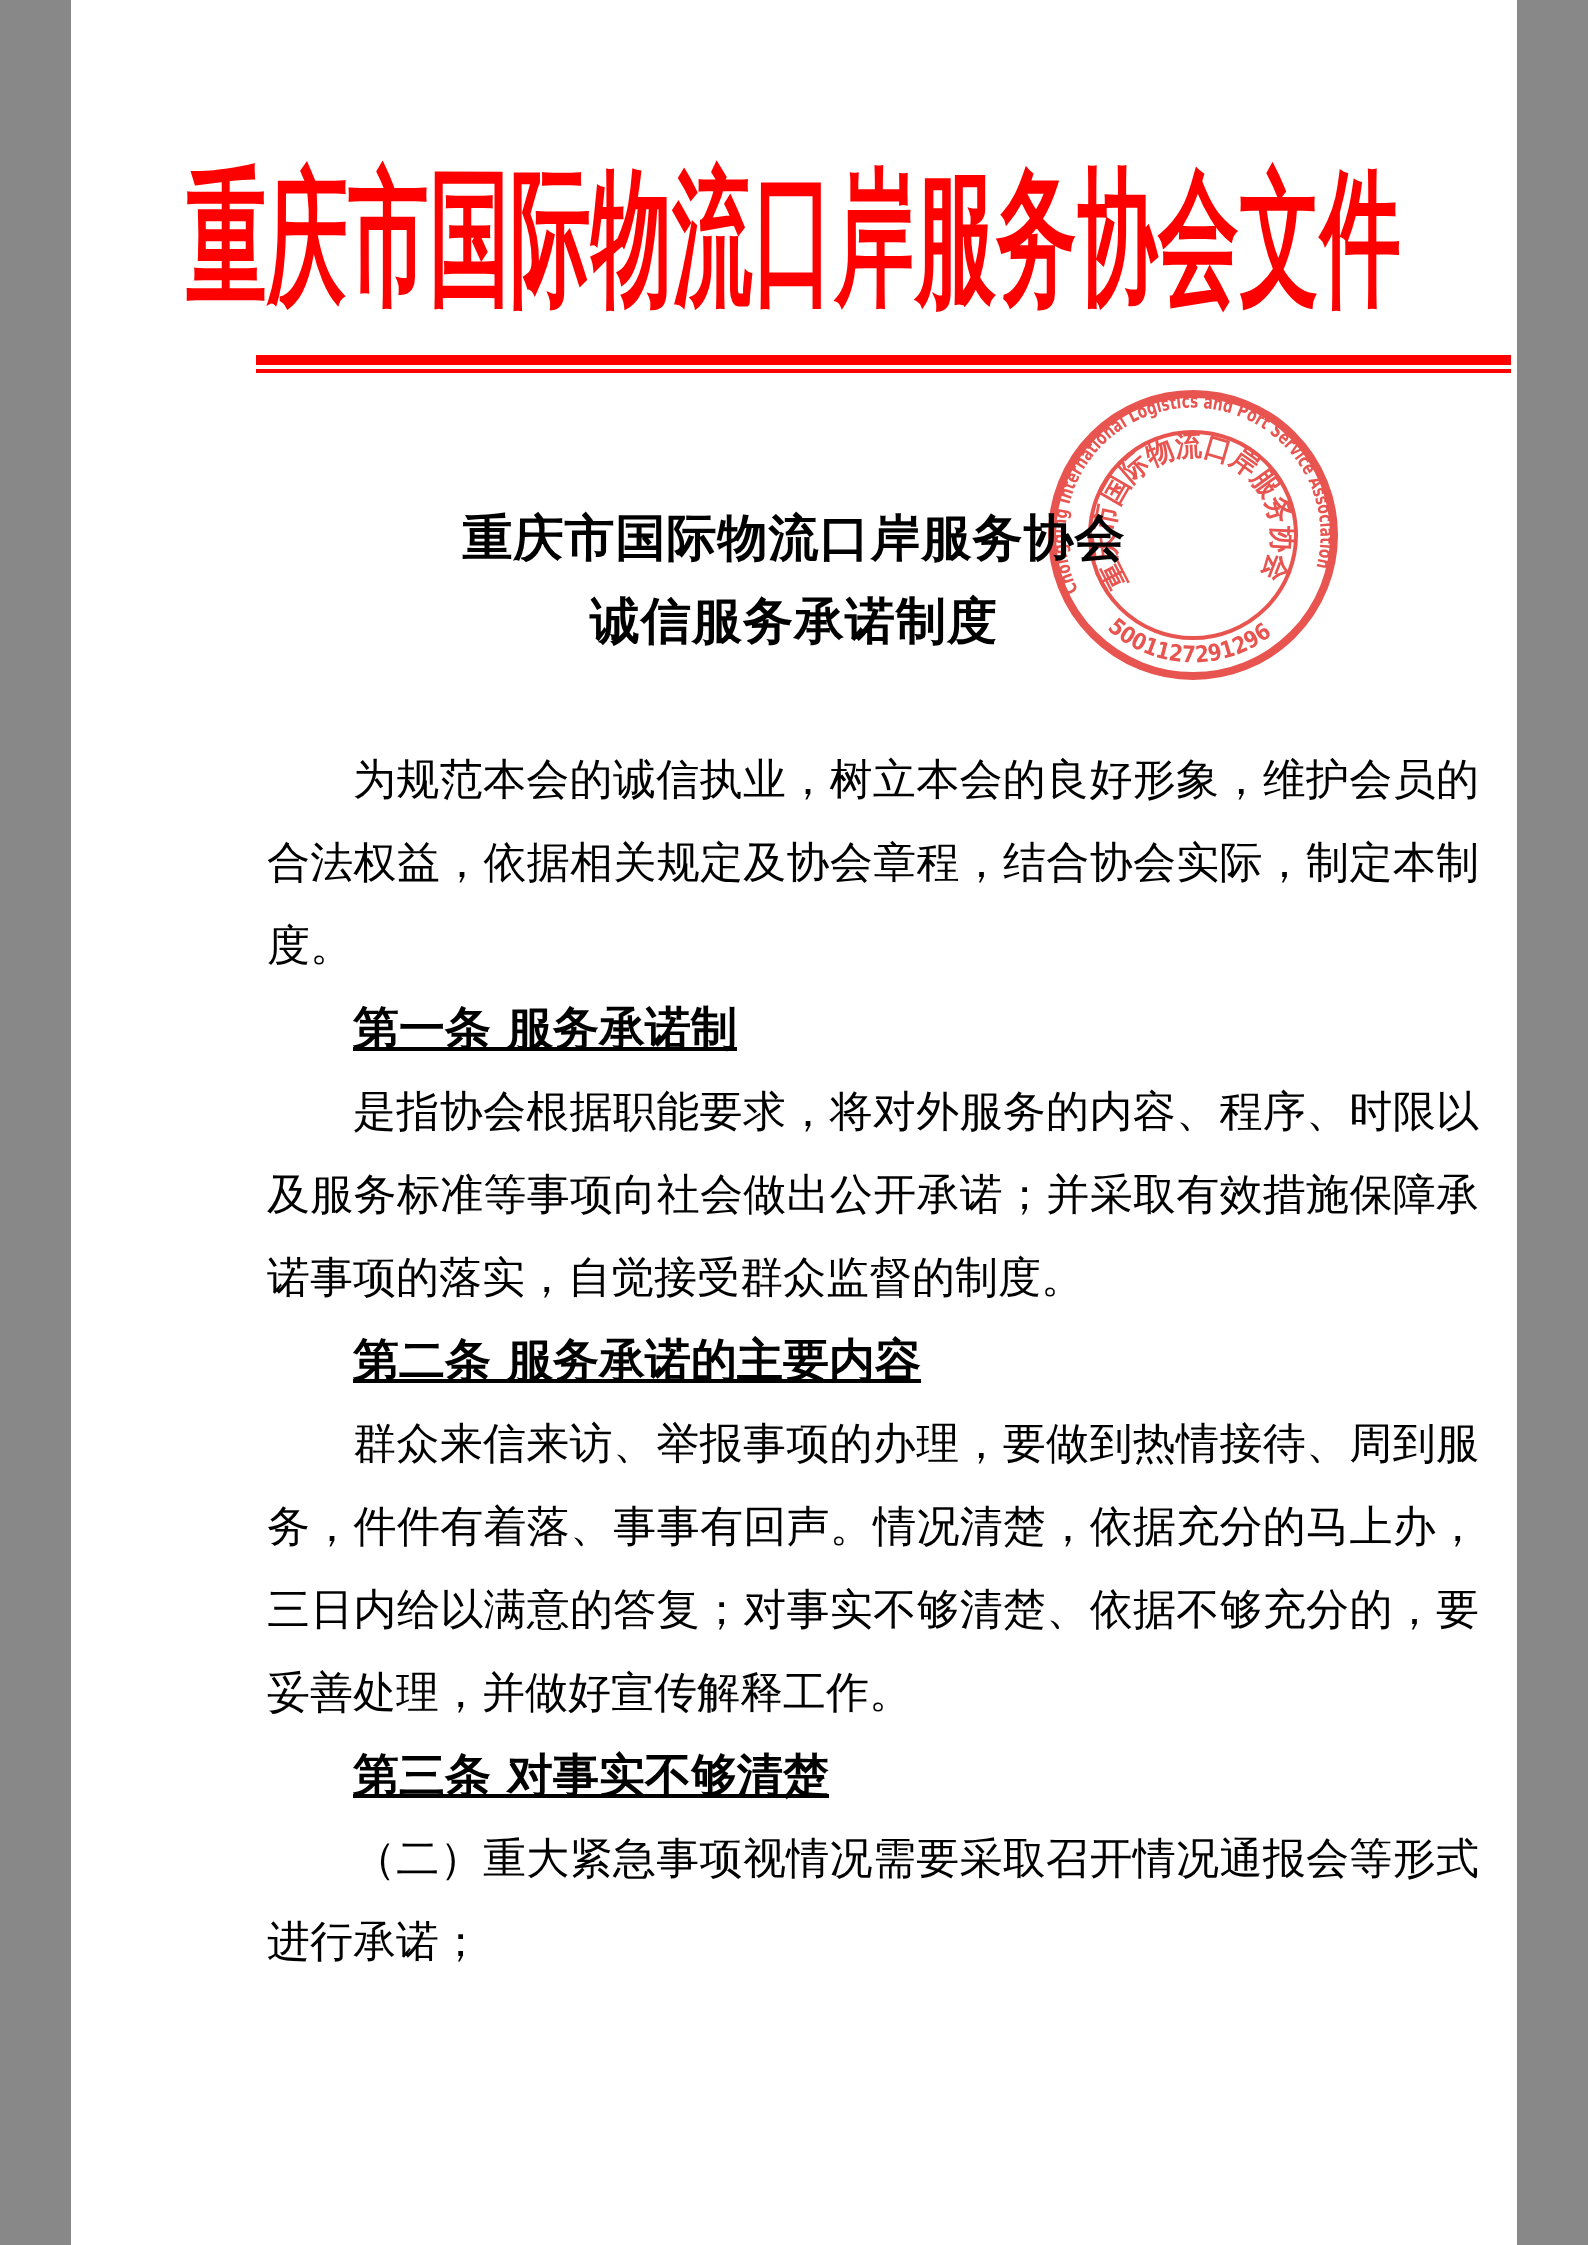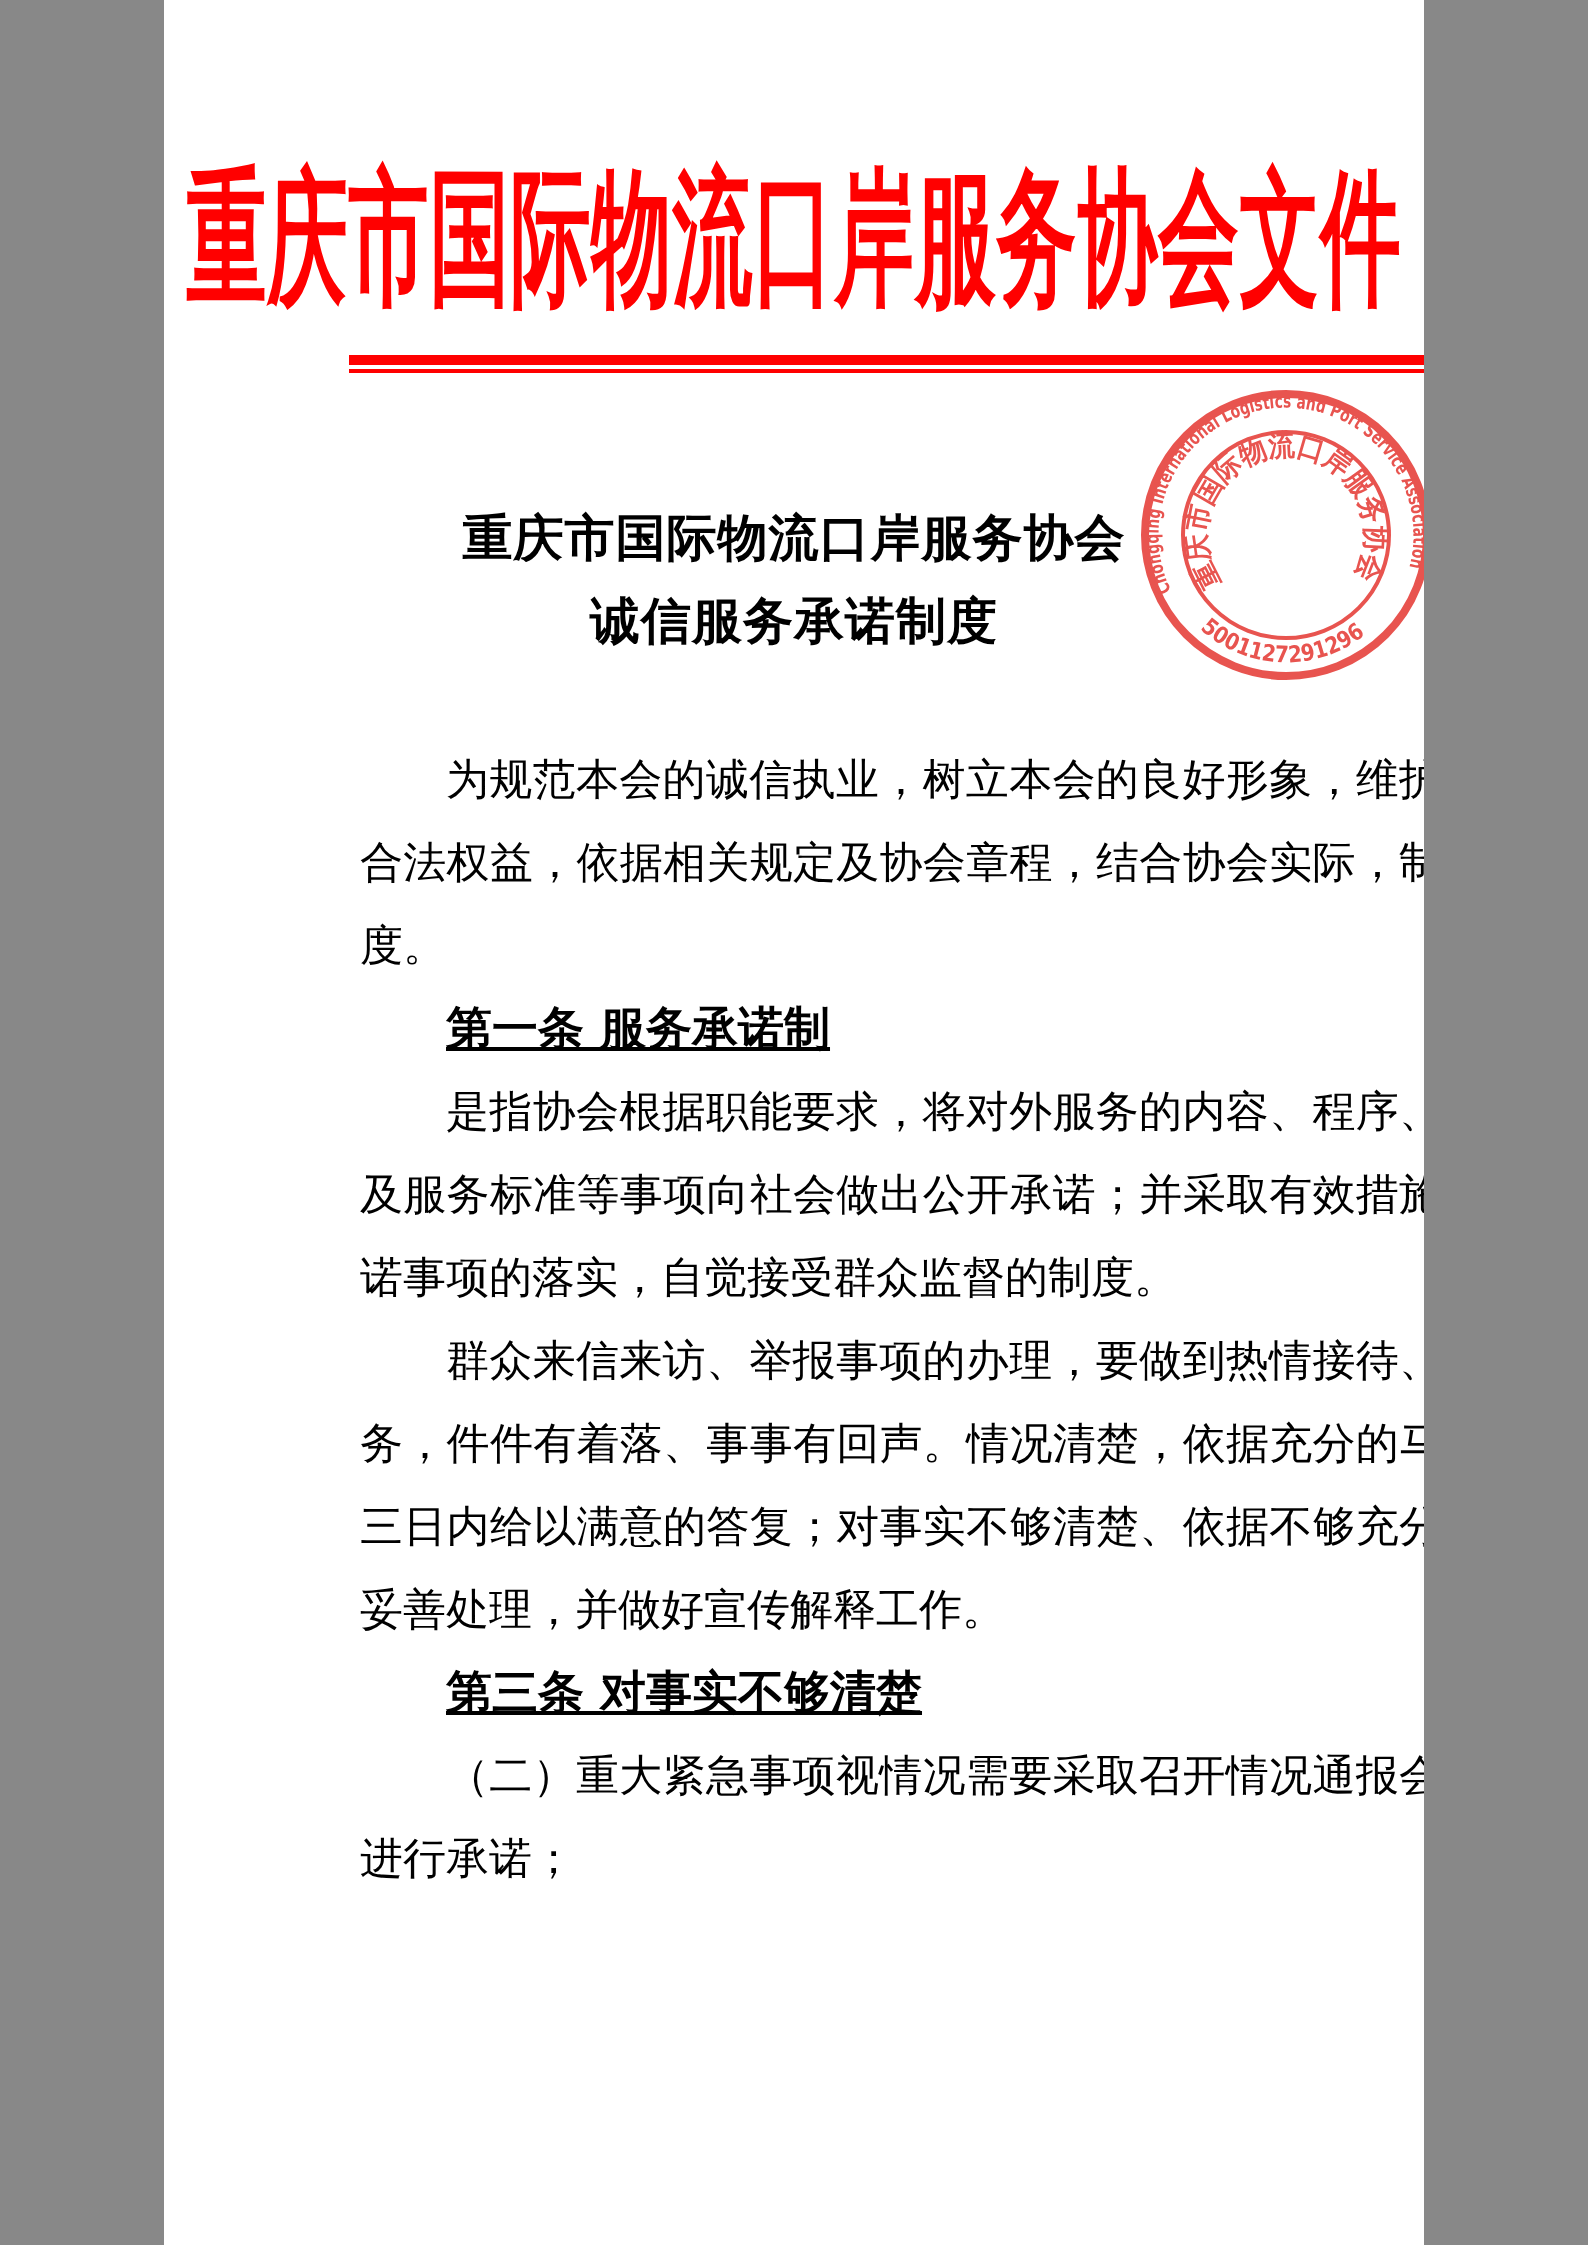--- a/index.html
+++ b/index.html
@@ -1,18 +1,18 @@
 <!DOCTYPE html>
 <html><head>
 <meta charset="utf-8">
 <style>
   html,body{margin:0;padding:0;background:#888;}
   .page{
     position:relative;
-    width:1260px;height:2245px;
+    width:1446px;height:2245px;
     margin:0 auto;
     background:#ffffff;
     overflow:hidden;
     font-family:"DejaVu Serif", serif;
     color:#000;
   }
   
   .banner{
     position:absolute;
     top:163px;left:0;right:0;
@@ -103,18 +103,19 @@
     </text>
     <text fill="#e64540" font-size="29" font-weight="bold" font-family="DejaVu Sans, sans-serif">
       <textPath href="#sealArcCn" textLength="345" lengthAdjust="spacingAndGlyphs">重庆市国际物流口岸服务协会</textPath>
     </text>
   </svg>
 
   <div class="doc-body">
       <div class="paragraph">为规范本会的诚信执业，树立本会的良好形象，维护会员的合法权益，依据相关规定及协会章程，结合协会实际，制定本制度。</div>
       <div class="heading">第一条 服务承诺制</div>
       <div class="paragraph">是指协会根据职能要求，将对外服务的内容、程序、时限以及服务标准等事项向社会做出公开承诺；并采取有效措施保障承诺事项的落实，自觉接受群众监督的制度。</div>
+      <div class="heading">第二条 服务承诺的主要内容</div>
       <div class="paragraph">群众来信来访、举报事项的办理，要做到热情接待、周到服务，件件有着落、事事有回声。情况清楚，依据充分的马上办，三日内给以满意的答复；对事实不够清楚、依据不够充分的，要妥善处理，并做好宣传解释工作。</div>
       <div class="heading">第三条 对事实不够清楚</div>
       <div class="paragraph">（二）重大紧急事项视情况需要采取召开情况通报会等形式进行承诺；</div>
     </div>
 
 </div>
 
 </body></html>

